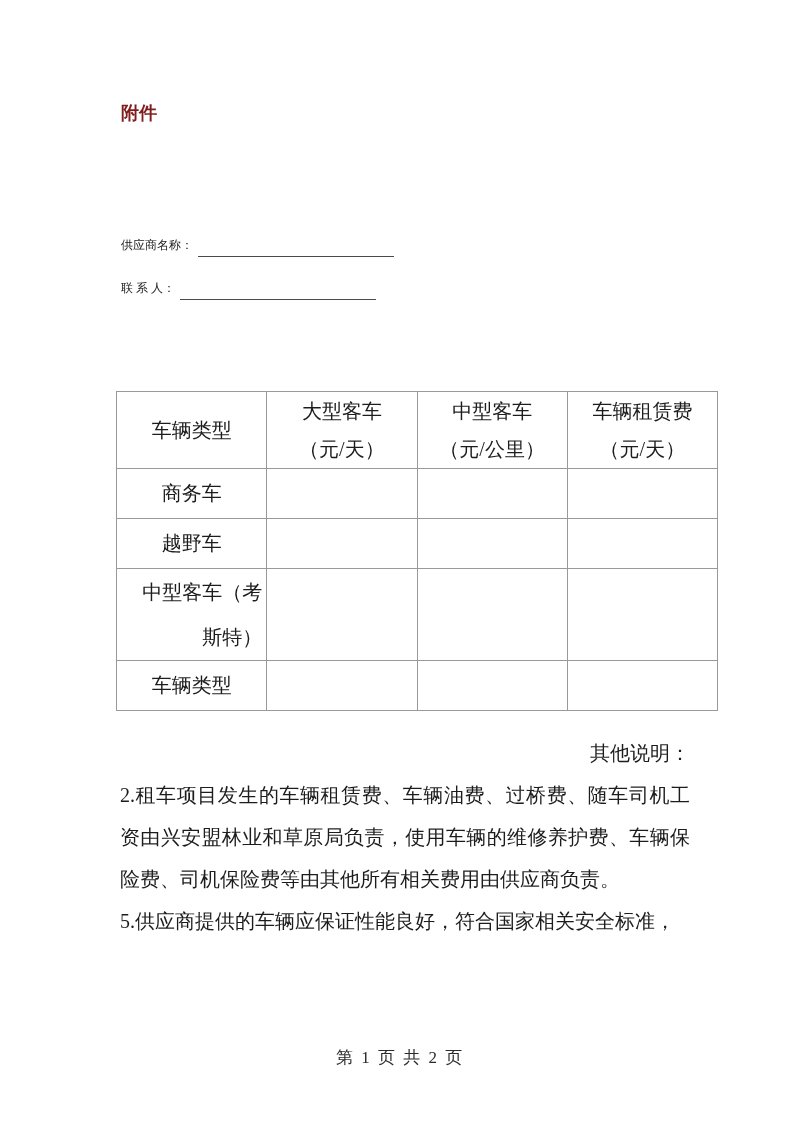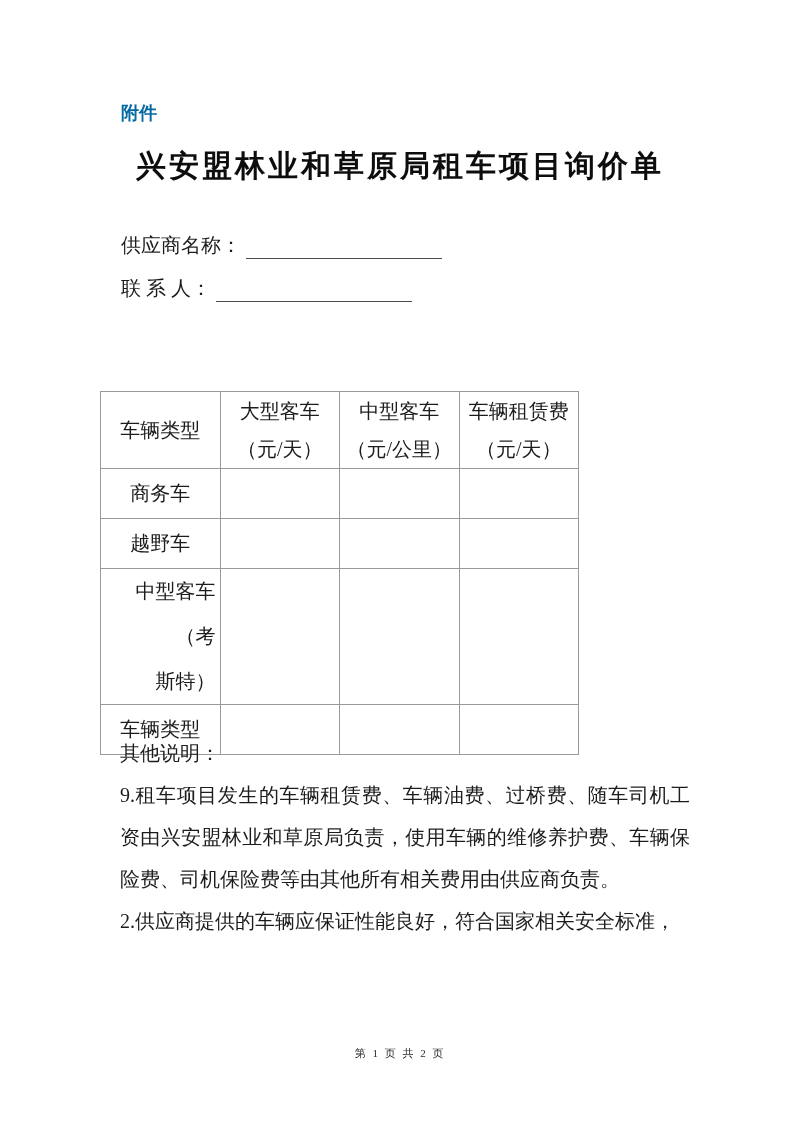--- a/index.html
+++ b/index.html
@@ -11,80 +11,79 @@
   }
   .page {
     position:relative;
     width:800px; height:1132px;
     background:#ffffff;
     overflow:hidden;
   }
   .attachment {
     position:absolute; left:121px; top:101px;
     font-family:"Liberation Sans","DejaVu Sans",sans-serif;
-    font-weight:bold; font-size:18px; color:#0369a1;
+    font-weight:bold; font-size:18px; color:#7f1d1d;
   }
   .doc-title {
     position:absolute; left:0; right:0; top:146px;
     text-align:center;
     font-size:30px; font-weight:bold; letter-spacing:3px;
     color:#0d0d0d;
     white-space:nowrap;
   }
   .fields { position:absolute; left:121px; top:231px; }
   .field-row {
-    display:flex; align-items:flex-end;
-    font-size:20px; line-height:28px;
+    display:flex; align-items:center;
+    font-size:12px; line-height:28px;
     margin-bottom:15px;
     height:28px;
   }
   .field-label { white-space:pre; }
   .blank-line {
     display:inline-block;
     width:196px; height:24px;
     margin-left:5px;
     border-bottom:1px solid #4a4a4a;
   }
   .price-table {
-    position:absolute; left:100px; top:391px;
-    width:479px;
+    position:absolute; left:116px; top:391px;
+    width:602px;
     border-collapse:collapse; table-layout:fixed;
   }
   .price-table td {
     border:1px solid #999999;
     text-align:center; vertical-align:middle;
     font-size:20px;
     padding:0 4px;
   }
   .price-table tr.header-row td { height:77px; }
   .head-cell .line1, .head-cell .line2 { line-height:38px; }
   .price-table tr.body-row td { height:50px; }
   .price-table tr.body-row.tall td { height:92px;text-align:right; }
   td.type-cell { white-space:pre-line; line-height:45px; }
   .notes {
     position:absolute; left:120px; top:732px; width:570px;
     font-size:20px; line-height:42px;
   }
-  .notes .note-heading { text-align:left; }
+  .notes .note-heading { text-align:right; }
   .notes p { text-align:justify; text-justify:inter-ideograph; }
   .page-footer {
     position:absolute; left:0; right:0; top:1046px;
     text-align:center;
-    font-size:11px; letter-spacing:2px; color:#2b2b2b;
+    font-size:17px; letter-spacing:2px; color:#2b2b2b;
     white-space:pre;
   }
 </style>
 </head>
 <body>
 
 <div class="page">
 
   <div class="attachment">附件</div>
 
-  <div class="doc-title">兴安盟林业和草原局租车项目询价单</div>
 
   <div class="fields">
     <div class="field-row">
       <span class="field-label">供应商名称：</span>
       <span class="blank-line"></span>
     </div>
     <div class="field-row">
       <span class="field-label">联 系 人：</span>
       <span class="blank-line"></span>
     </div>
@@ -136,19 +135,19 @@
         <td class="type-cell">车辆类型</td>
         <td></td>
         <td></td>
         <td></td>
       </tr>
     </tbody>
   </table>
 
   <div class="notes">
     <div class="note-heading">其他说明：</div>
-    <p>9.租车项目发生的车辆租赁费、车辆油费、过桥费、随车司机工资由兴安盟林业和草原局负责，使用车辆的维修养护费、车辆保险费、司机保险费等由其他所有相关费用由供应商负责。</p>
-    <p>2.供应商提供的车辆应保证性能良好，符合国家相关安全标准，</p>
+    <p>2.租车项目发生的车辆租赁费、车辆油费、过桥费、随车司机工资由兴安盟林业和草原局负责，使用车辆的维修养护费、车辆保险费、司机保险费等由其他所有相关费用由供应商负责。</p>
+    <p>5.供应商提供的车辆应保证性能良好，符合国家相关安全标准，</p>
   </div>
 
   <div class="page-footer">第 1 页 共 2 页</div>
 
 </div>
 
 </body></html>

